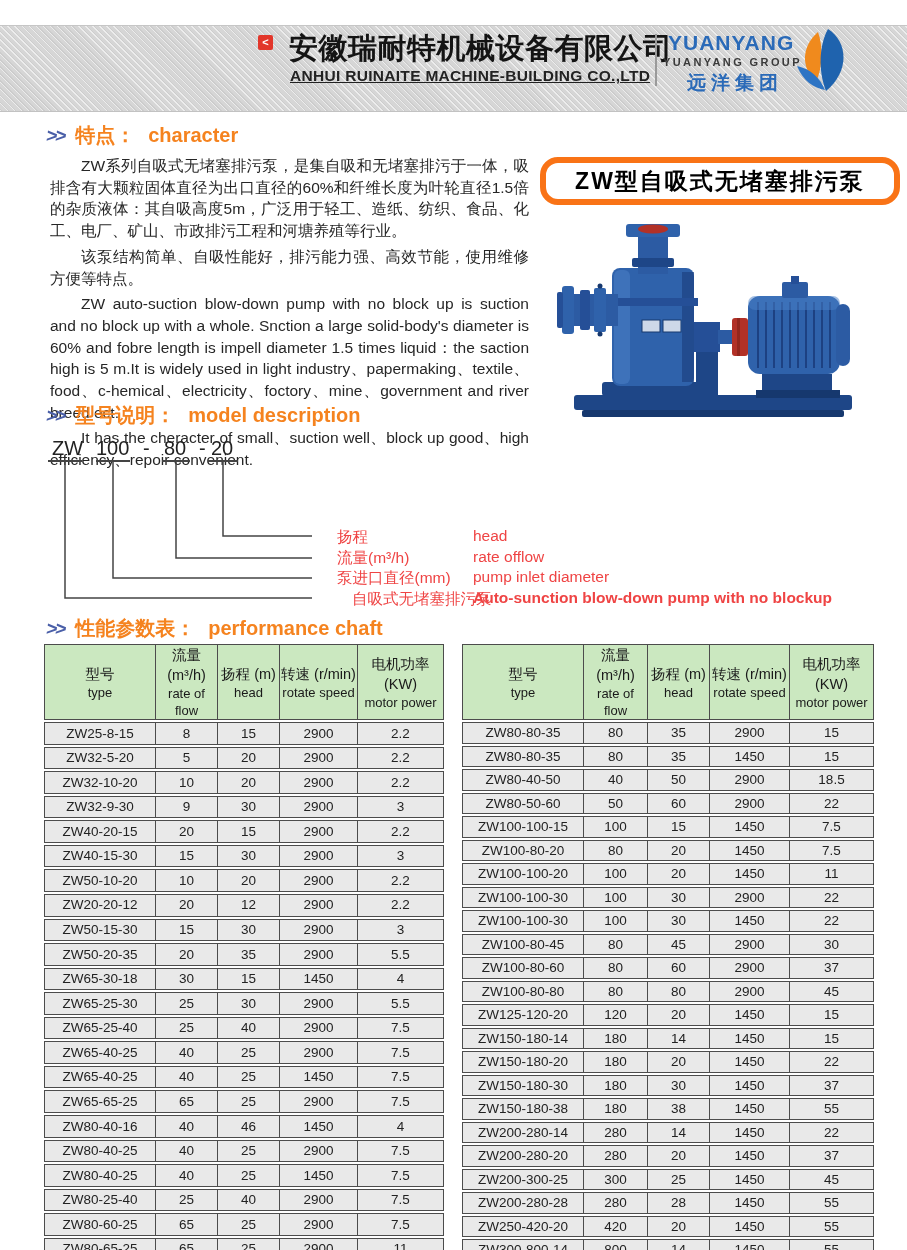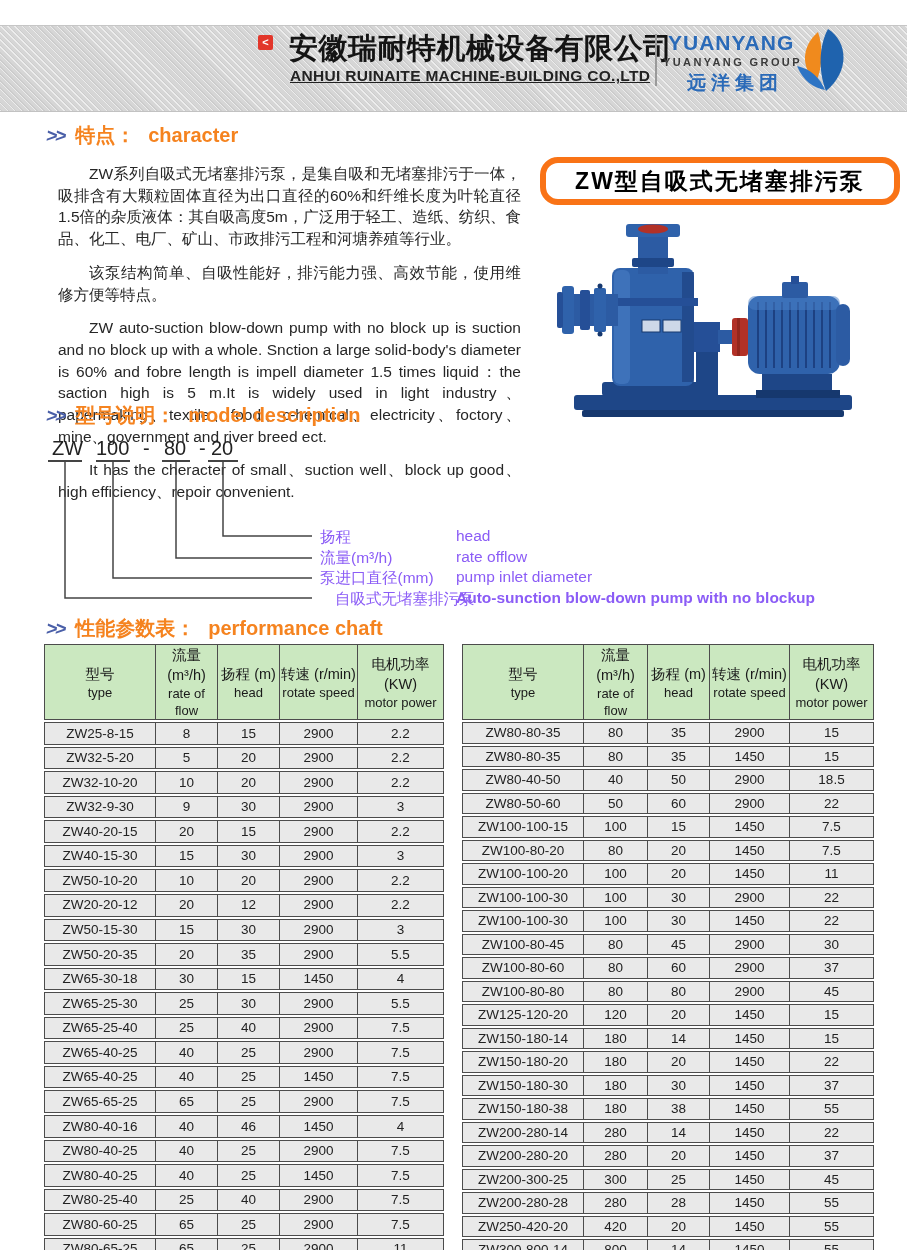--- a/index.html
+++ b/index.html
@@ -40,35 +40,35 @@
   .sec-head { position:absolute; display:flex; align-items:baseline; gap:11px; white-space:nowrap; }
   .sec-marker { color:#4a5fa8; font-weight:bold; font-size:19px; font-style:italic; letter-spacing:-2px; transform:skewX(-8deg); }
   .sec-zh { color:#f5831f; font-weight:bold; font-size:20px; }
   .sec-en { color:#f5831f; font-weight:bold; font-size:20px; margin-left:2px; }
 
   
   .char-text {
     position:absolute; left:46px; top:151px; width:487px;
     font-size:15.5px; line-height:21.7px; color:#262626; text-align:justify;
   }
-  .char-text p { margin:12px; text-indent:2em; }
+  .char-text p { margin:4px; text-indent:2em; }
 
   
   .product-box {
     position:absolute; left:540px; top:157px; width:348px; height:36px;
     border:6px solid #f97316; border-radius:18px;
     display:flex; align-items:center; justify-content:center;
     font-size:23px; font-weight:bold; color:#000; letter-spacing:2px; white-space:nowrap;
   }
   .pump { position:absolute; left:550px; top:202px; }
 
   
   .mc { position:absolute; font-size:20px; color:#222; top:437px; white-space:nowrap; }
   .model-lines { position:absolute; left:40px; top:455px; }
-  .mlab { position:absolute; font-size:15.5px; color:#8b5cf6; white-space:nowrap; }
+  .mlab { position:absolute; font-size:15.5px; color:#ef4444; white-space:nowrap;margin-left:17px; }
 
   
   .tables { position:absolute; left:44px; top:642px; display:flex; gap:18px; }
   table.ptable { border-collapse:separate; border-spacing:0 2px; table-layout:fixed; }
   .ptable th, .ptable td { border:1px solid #4c4c4c; }
   .ptable th:not(:first-child), .ptable td:not(:first-child) { border-left:none; }
   .ptable th { background:#cbe8c0; height:44px; padding:0 1px; font-weight:normal; }
   .th-zh { font-size:14.5px; color:#1a1a1a; line-height:20px; }
   .th-en { font-size:13px; color:#1a1a1a; line-height:17px; }
   .ptable td {

